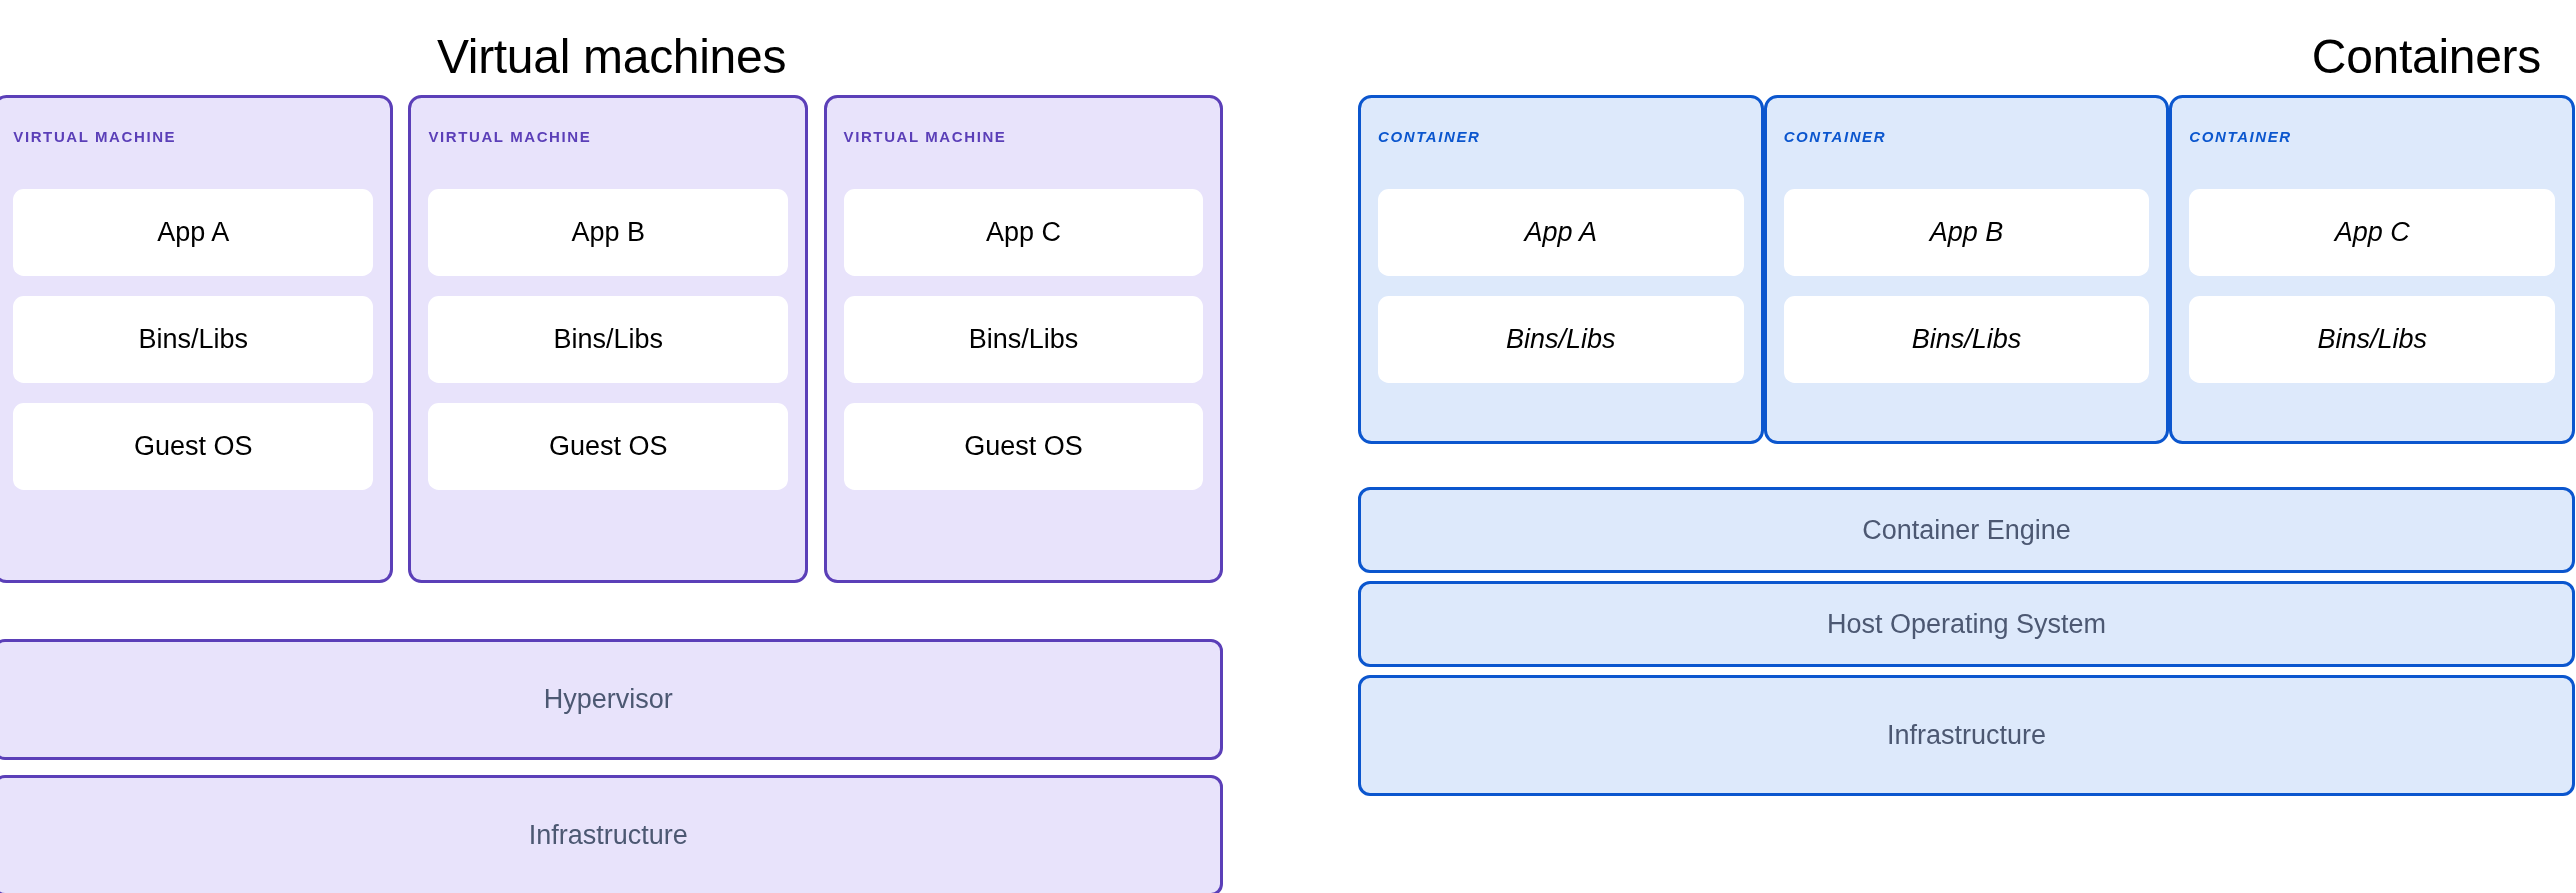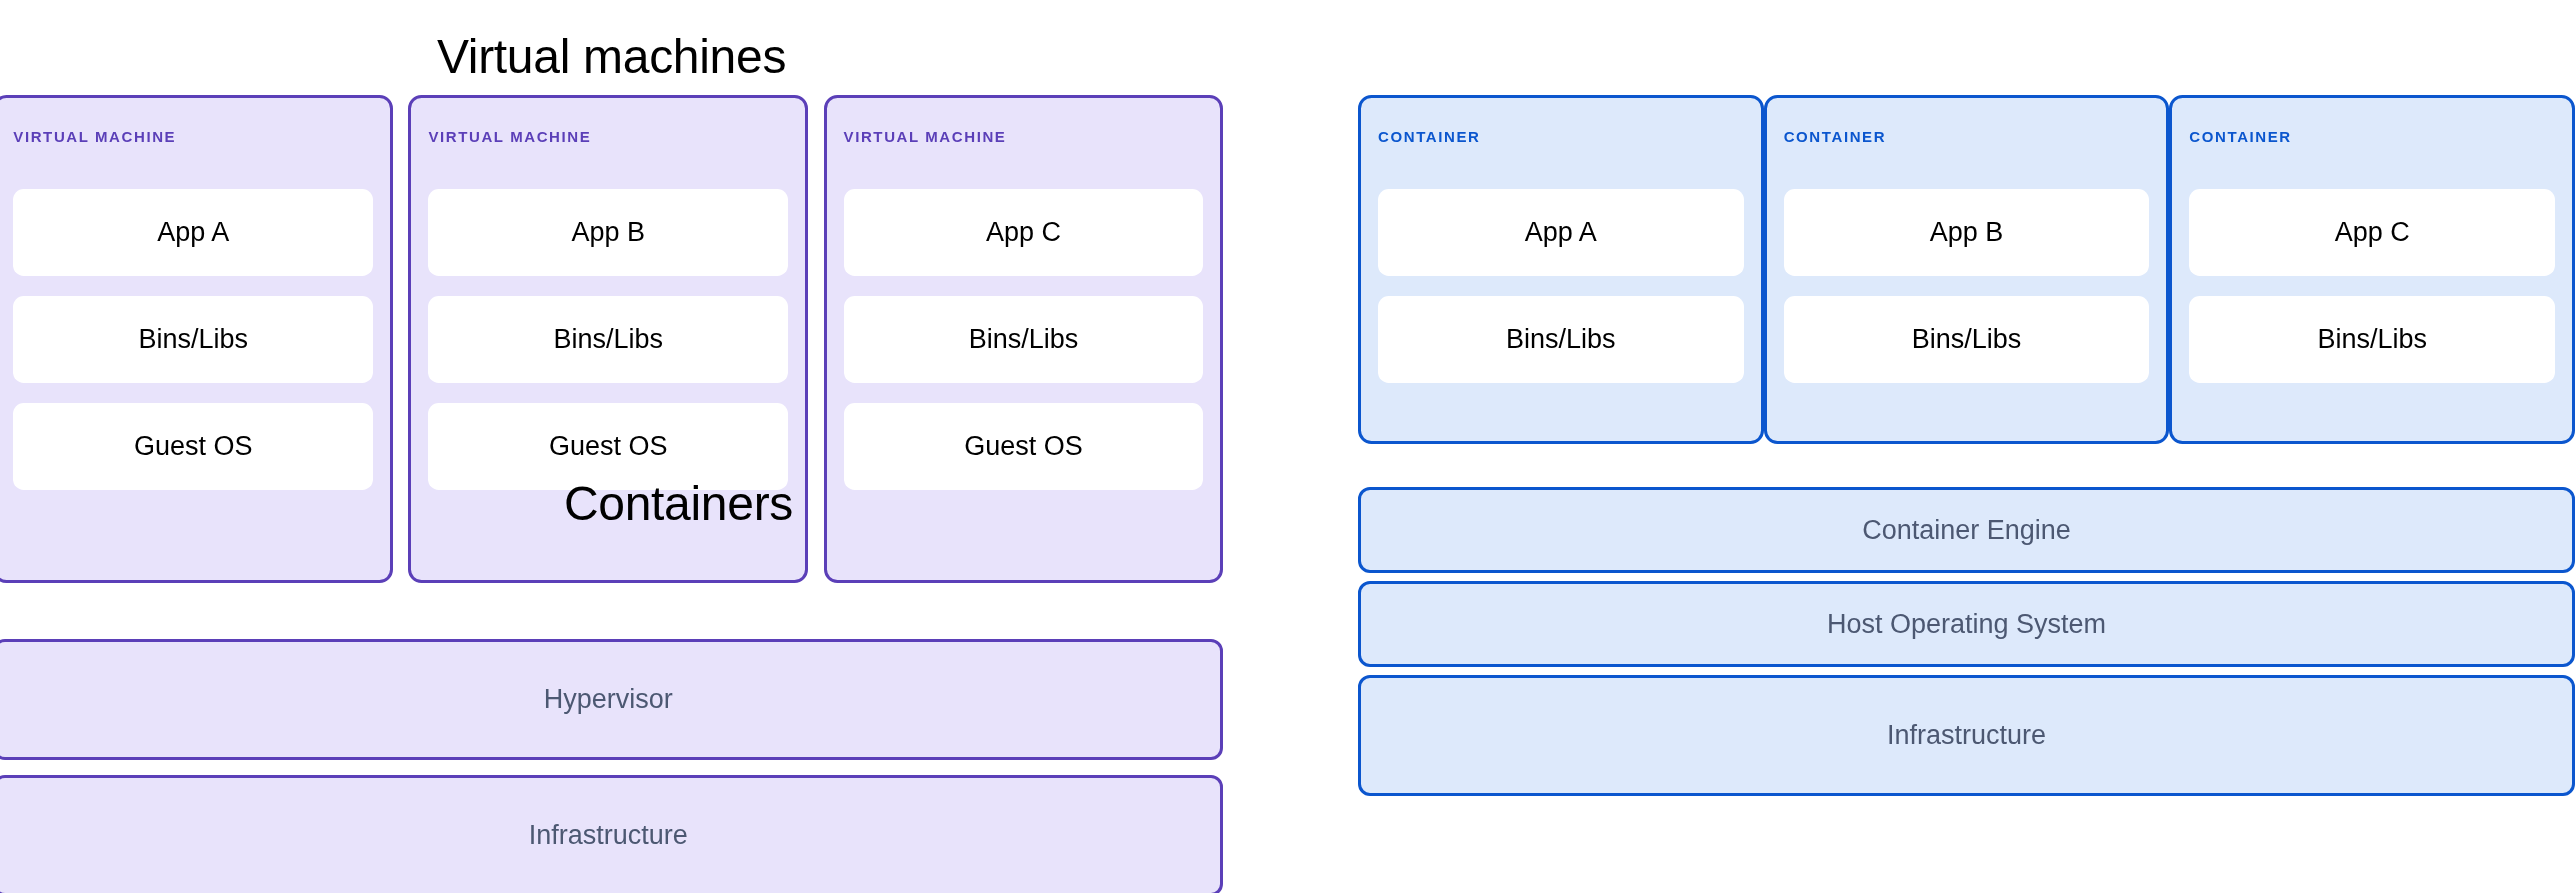--- a/index.html
+++ b/index.html
@@ -12,21 +12,21 @@
     height: 894px;
     overflow: hidden;
     font-family: "Liberation Sans", sans-serif;
     position: relative;
   }
 
   .canvas {
     position: absolute;
     inset: 0;
     display: flex;
-    flex-direction: column;
+    flex-direction: row;
     border-radius: 30px;
   }
 
   
   .column {
     position: relative;
     height: 894px;
     box-sizing: border-box;
   }
   .column-vm {
@@ -42,38 +42,39 @@
     position: absolute;
     top: -5.4px;
     font-size: 48px;
     font-weight: 400;
     color: #000000;
     letter-spacing: -0.3px;
     white-space: nowrap;
     line-height: 1.25;
   }
   .title-vm { left: 0; width: 1223px; text-align: center; }
-  .title-ct { left: 70px; width: 1217px; text-align: center; }
+  .title-ct { left: 70px; width: 1217px; text-align: right; }
 
   
   .cards-row {
     position: absolute;
     display: flex;
     flex-direction: row;
   }
   .cards-row-vm {
     left: -6.7px;
     top: 95px;
     width: 1230px;
     gap: 15.4px;
   }
   .cards-row-ct {
     left: 1358px;
     top: 95px;
     width: 1217px;
+    font-style: italic;
   }
 
   .card {
     box-sizing: border-box;
     border-radius: 13.4px;
     display: flex;
     flex-direction: column;
     align-items: stretch;
   }
   .card-vm {

